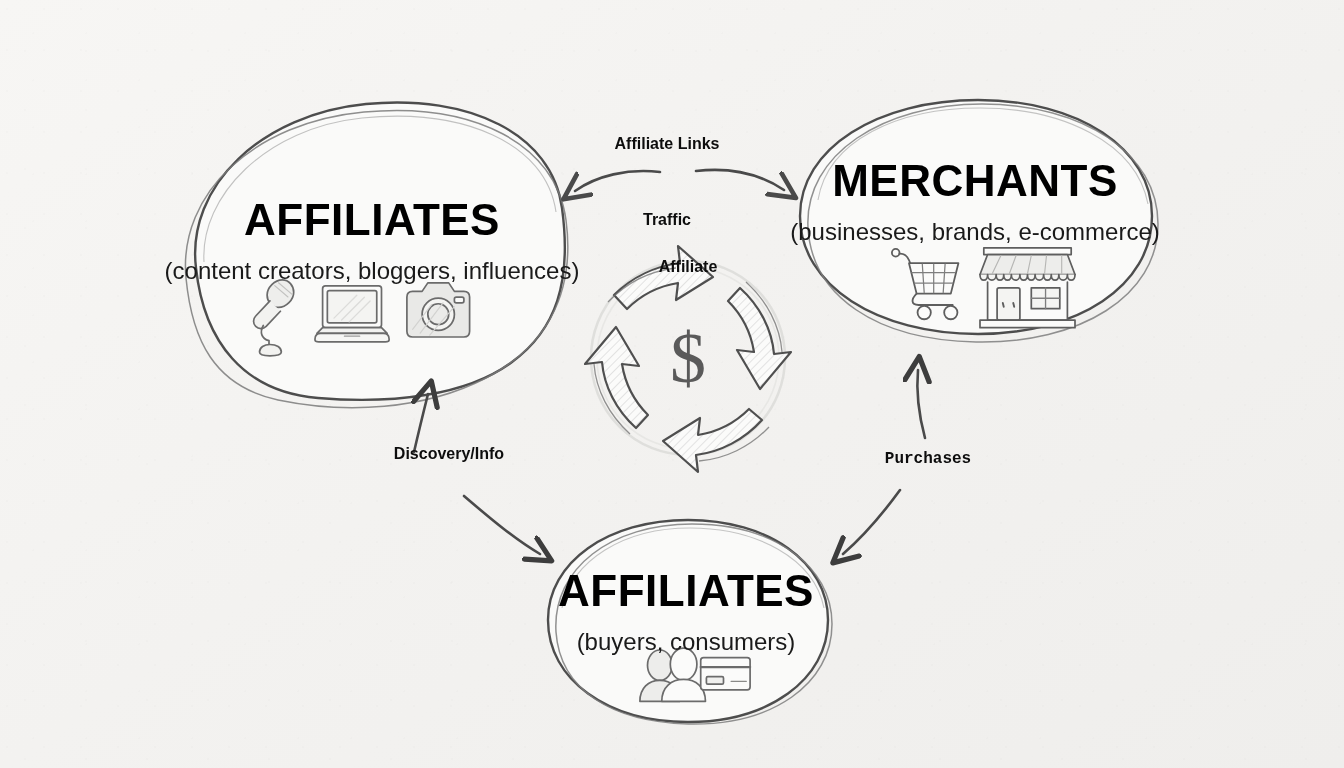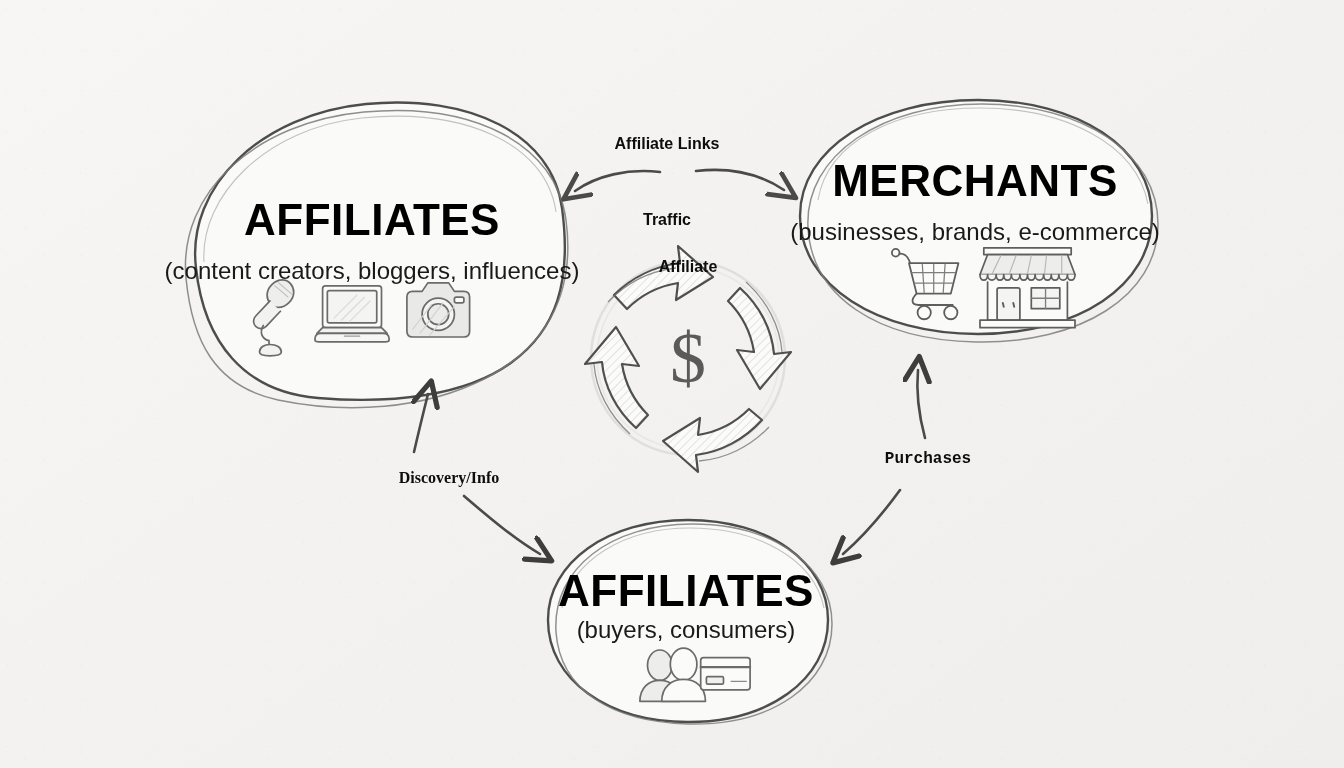--- a/index.html
+++ b/index.html
@@ -224,29 +224,29 @@
     <div class="node-sub" style="margin-top:12px;">(content creators, bloggers, influences)</div>
   </div>
 
   <div class="node-text-block" style="left:975px; top:156px; width:400px;">
     <div class="node-title">MERCHANTS</div>
     <div class="node-sub" style="margin-top:12px;">(businesses, brands, e-commerce)</div>
   </div>
 
   <div class="node-text-block" style="left:686px; top:566px; width:360px;">
     <div class="node-title">AFFILIATES</div>
-    <div class="node-sub" style="">(buyers, consumers)</div>
+    <div class="node-sub" style="margin-top:12px;">(buyers, consumers)</div>
   </div>
 
   <div class="txt edge-label" style="left:667px; top:136px; transform:translateX(-50%);">Affiliate Links</div>
 
   <div class="txt edge-label" style="left:667px; top:212px; transform:translateX(-50%);">Traffic</div>
 
   <div class="txt edge-label" style="left:688px; top:259px; transform:translateX(-50%);">Affiliate</div>
 
-  <div class="txt edge-label" style="left:449px; top:470px; transform:translateX(-50%);font-family:Liberation Serif, serif;">Discovery/Info</div>
+  <div class="txt edge-label" style="left:449px; top:446px; transform:translateX(-50%);">Discovery/Info</div>
 
   <div class="txt edge-label" style="left:928px; top:451px; transform:translateX(-50%);font-family:Liberation Mono, monospace;">Purchases</div>
 
   <div class="txt" style="left:688px; top:322px; transform:translateX(-50%);
               font-size:72px; color:#5a5a5a; font-family:'Liberation Serif', serif;">$</div>
 
 </div>
 
 </body></html>

